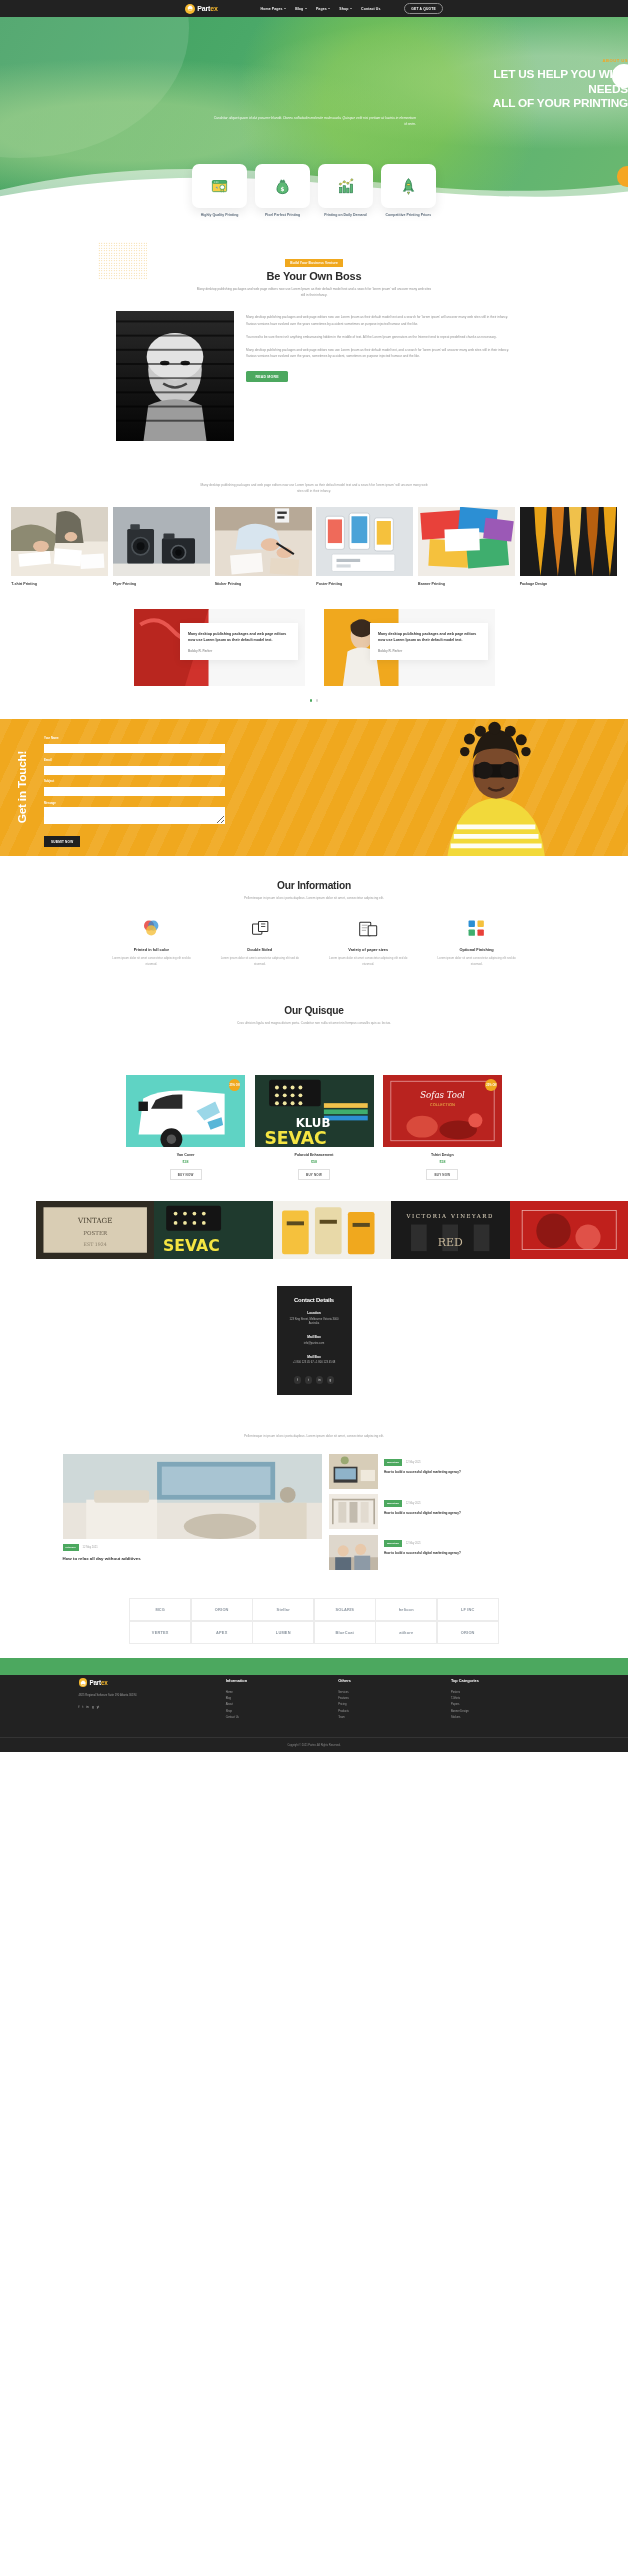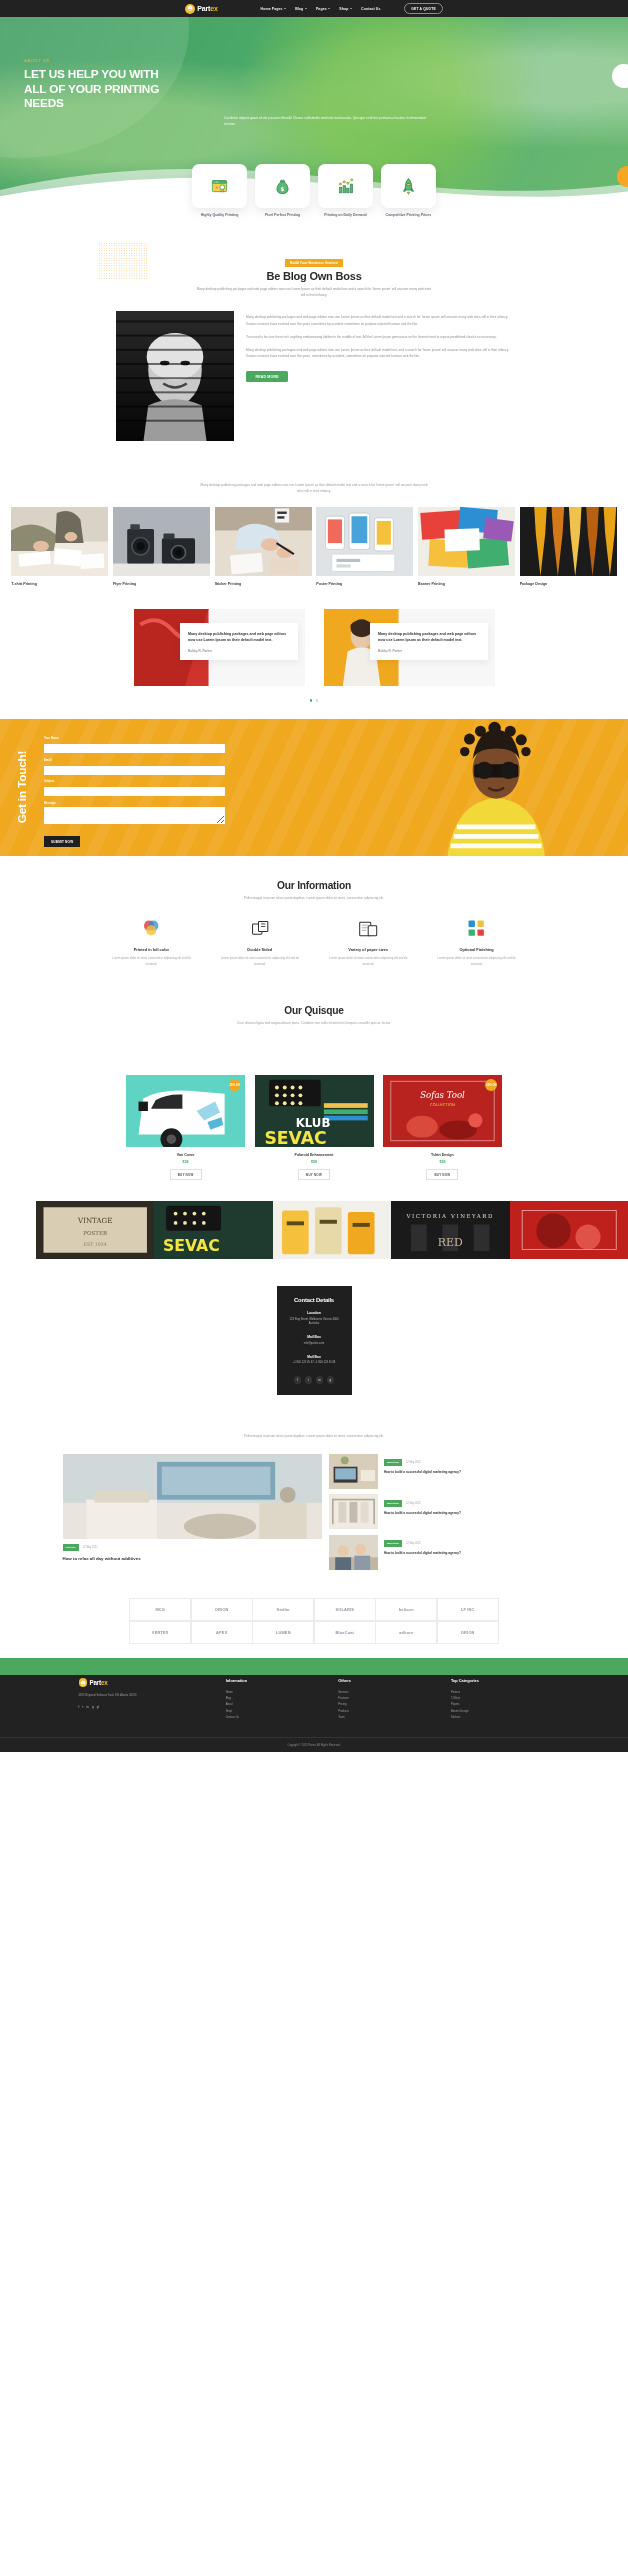--- a/index.html
+++ b/index.html
@@ -56,21 +56,21 @@
   }
   .hero-dot-r {
     position: absolute; right: -7.9px; top: 47px; width: 23.6px; height: 23.6px;
     border-radius: 50%; background: #fff; z-index: 4;
   }
   .hero-dot-o {
     position: absolute; right: -9.4px; top: 149px; width: 20.4px; height: 20.4px;
     border-radius: 50%; background: #f5a623; z-index: 4;
   }
   .hero-inner {
-    position: relative; z-index: 5; text-align: left; padding-top: 41px; margin-left: 24px;
+    position: relative; z-index: 5; text-align: right; padding-top: 41px;
   }
   .hero-eyebrow {
     color: #f5a623; font-size: 4.1px; font-weight: 700; letter-spacing: 0.5px;
   }
   .hero-title {
     margin-top: 3.9px; color: #fff; font-size: 11.8px; font-weight: 800;
     line-height: 1.22; letter-spacing: -0.2px;
   }
   .hero-sub {
     margin: 5.5px auto 0; width: 204px; color: rgba(255,255,255,.92);
@@ -321,22 +321,22 @@
   </div>
 
   <div class="hero">
     <div class="hero-blob"></div>
     <div class="hero-dot-r"></div>
     <div class="hero-dot-o"></div>
     <div class="hero-inner">
       <div class="hero-eyebrow">ABOUT US</div>
       <div class="hero-title">
         <div>LET US HELP YOU WITH</div>
+        <div>NEEDS</div>
         <div>ALL OF YOUR PRINTING</div>
-        <div>NEEDS</div>
       </div>
       <div class="hero-sub">Curabitur aliquet quam id dui posuere blandit. Donec sollicitudin molestie malesuada. Quisque velit nisi pretium ut lacinia in elementum id enim.</div>
     </div>
     <svg class="hero-wave" viewBox="0 0 800 60" preserveAspectRatio="none">
       <path d="M0,42 C120,14 250,8 400,24 C560,41 660,52 800,34 L800,60 L0,60 Z" fill="#ffffff" opacity=".55"></path>
       <path d="M0,50 C140,26 260,20 420,34 C580,48 680,58 800,44 L800,60 L0,60 Z" fill="#ffffff"></path>
     </svg>
   </div>
 
   <div class="features">
@@ -392,21 +392,21 @@
         </svg>
       </div>
       <div class="feat-label">Competitive Printing Prices</div>
     </div>
   </div>
 
   <div class="boss">
     <div class="boss-dots"></div>
     <div class="boss-head">
       <div class="boss-badge">Build Your Business Venture</div>
-      <div class="boss-title">Be Blog Own Boss</div>
+      <div class="boss-title">Be Your Own Boss</div>
       <div class="boss-lead">Many desktop publishing packages and web page editors now use Lorem Ipsum as their default model text and a search for 'lorem ipsum' will uncover many web sites still in their infancy.</div>
     </div>
     <div class="boss-body">
       <div class="boss-photo">
         <svg viewBox="0 0 150 165" preserveAspectRatio="xMidYMid slice">
           <defs>
             <linearGradient id="bw" x1="0" y1="0" x2="0" y2="1">
               <stop offset="0" stop-color="#2a2a2a"></stop>
                 <stop offset="1" stop-color="#050505"></stop>
             </linearGradient>

